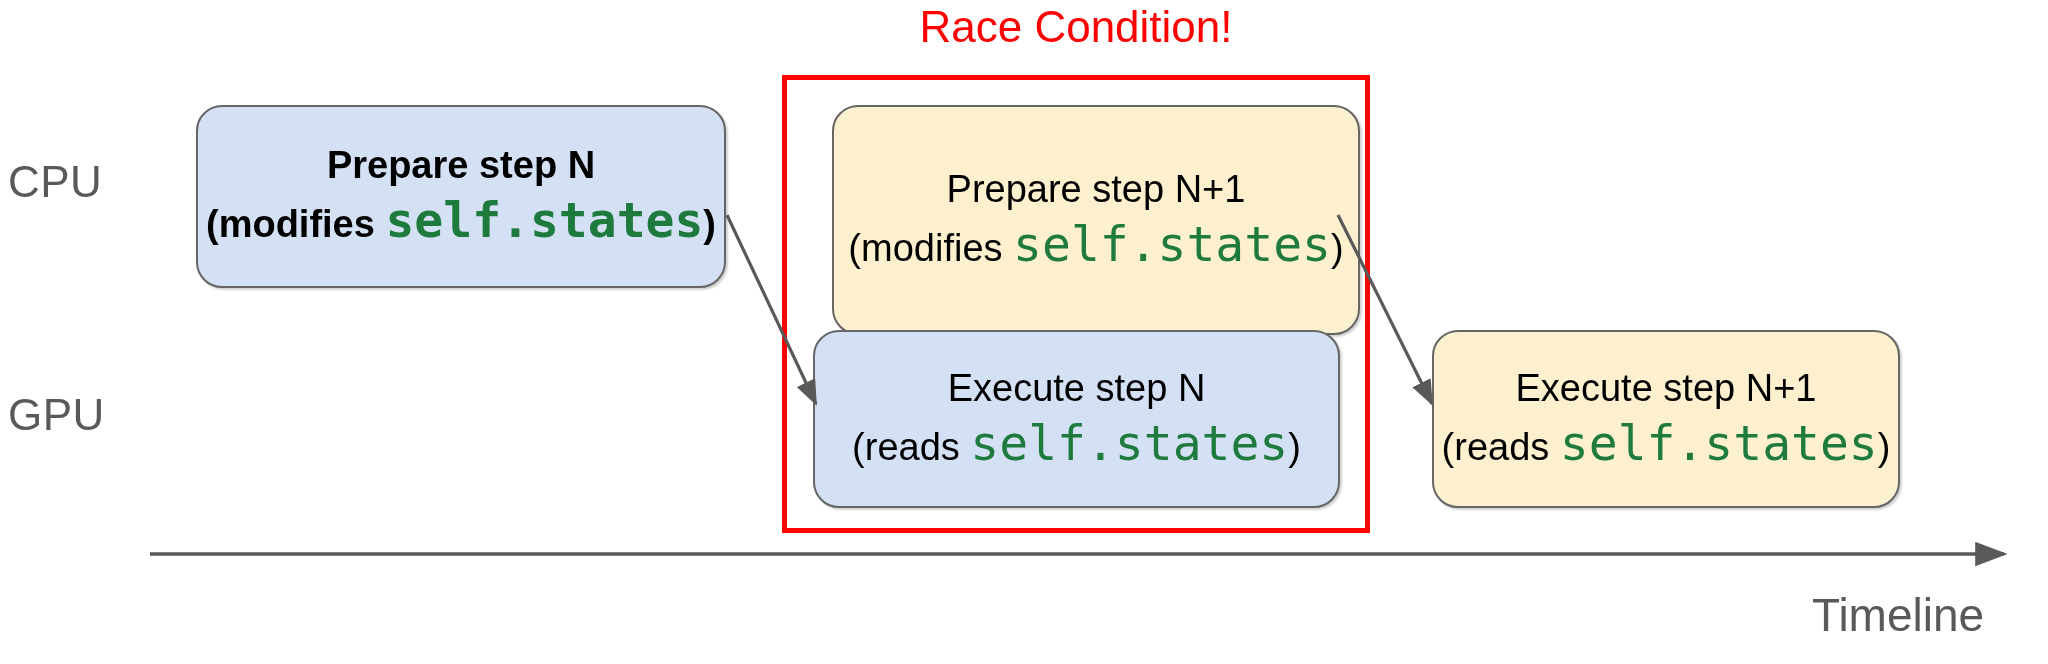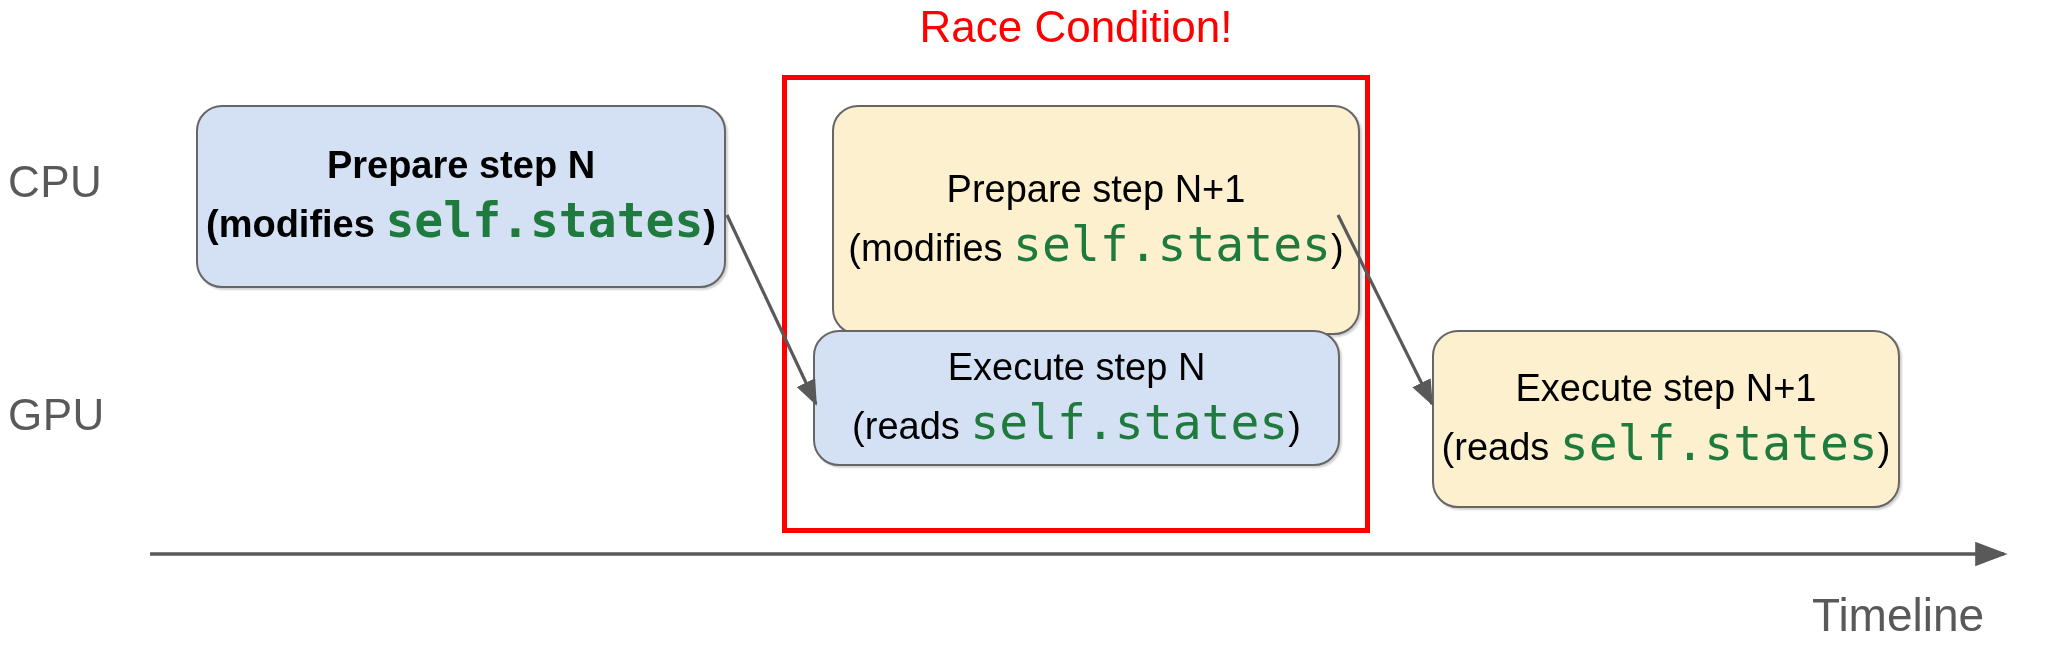--- a/index.html
+++ b/index.html
@@ -76,21 +76,21 @@
   .proc-box.yellow { background: #fcf0ce; }
   .proc-line { white-space: nowrap; display: block; }
   .code {
     font-family: "DejaVu Sans Mono", "Liberation Mono", monospace;
     color: #1f7a3d;
     font-size: 48px;
   }
 
   #box-prepare-n    { left: 196px;  top: 105px; width: 530px; height: 183px; font-weight: bold; }
   #box-prepare-n1   { left: 812px;  top: 105px; width: 528px; height: 230px; margin-left: 20px; }
-  #box-execute-n    { left: 813px;  top: 330px; width: 527px; height: 136px; }
+  #box-execute-n    { left: 813px;  top: 330px; width: 527px; height: 178px; }
   #box-execute-n1   { left: 1432px; top: 330px; width: 468px; height: 178px; }
 
   
   #overlay {
     position: absolute;
     left: 0; top: 0;
     width: 2048px;
     height: 664px;
     pointer-events: none;
   }

